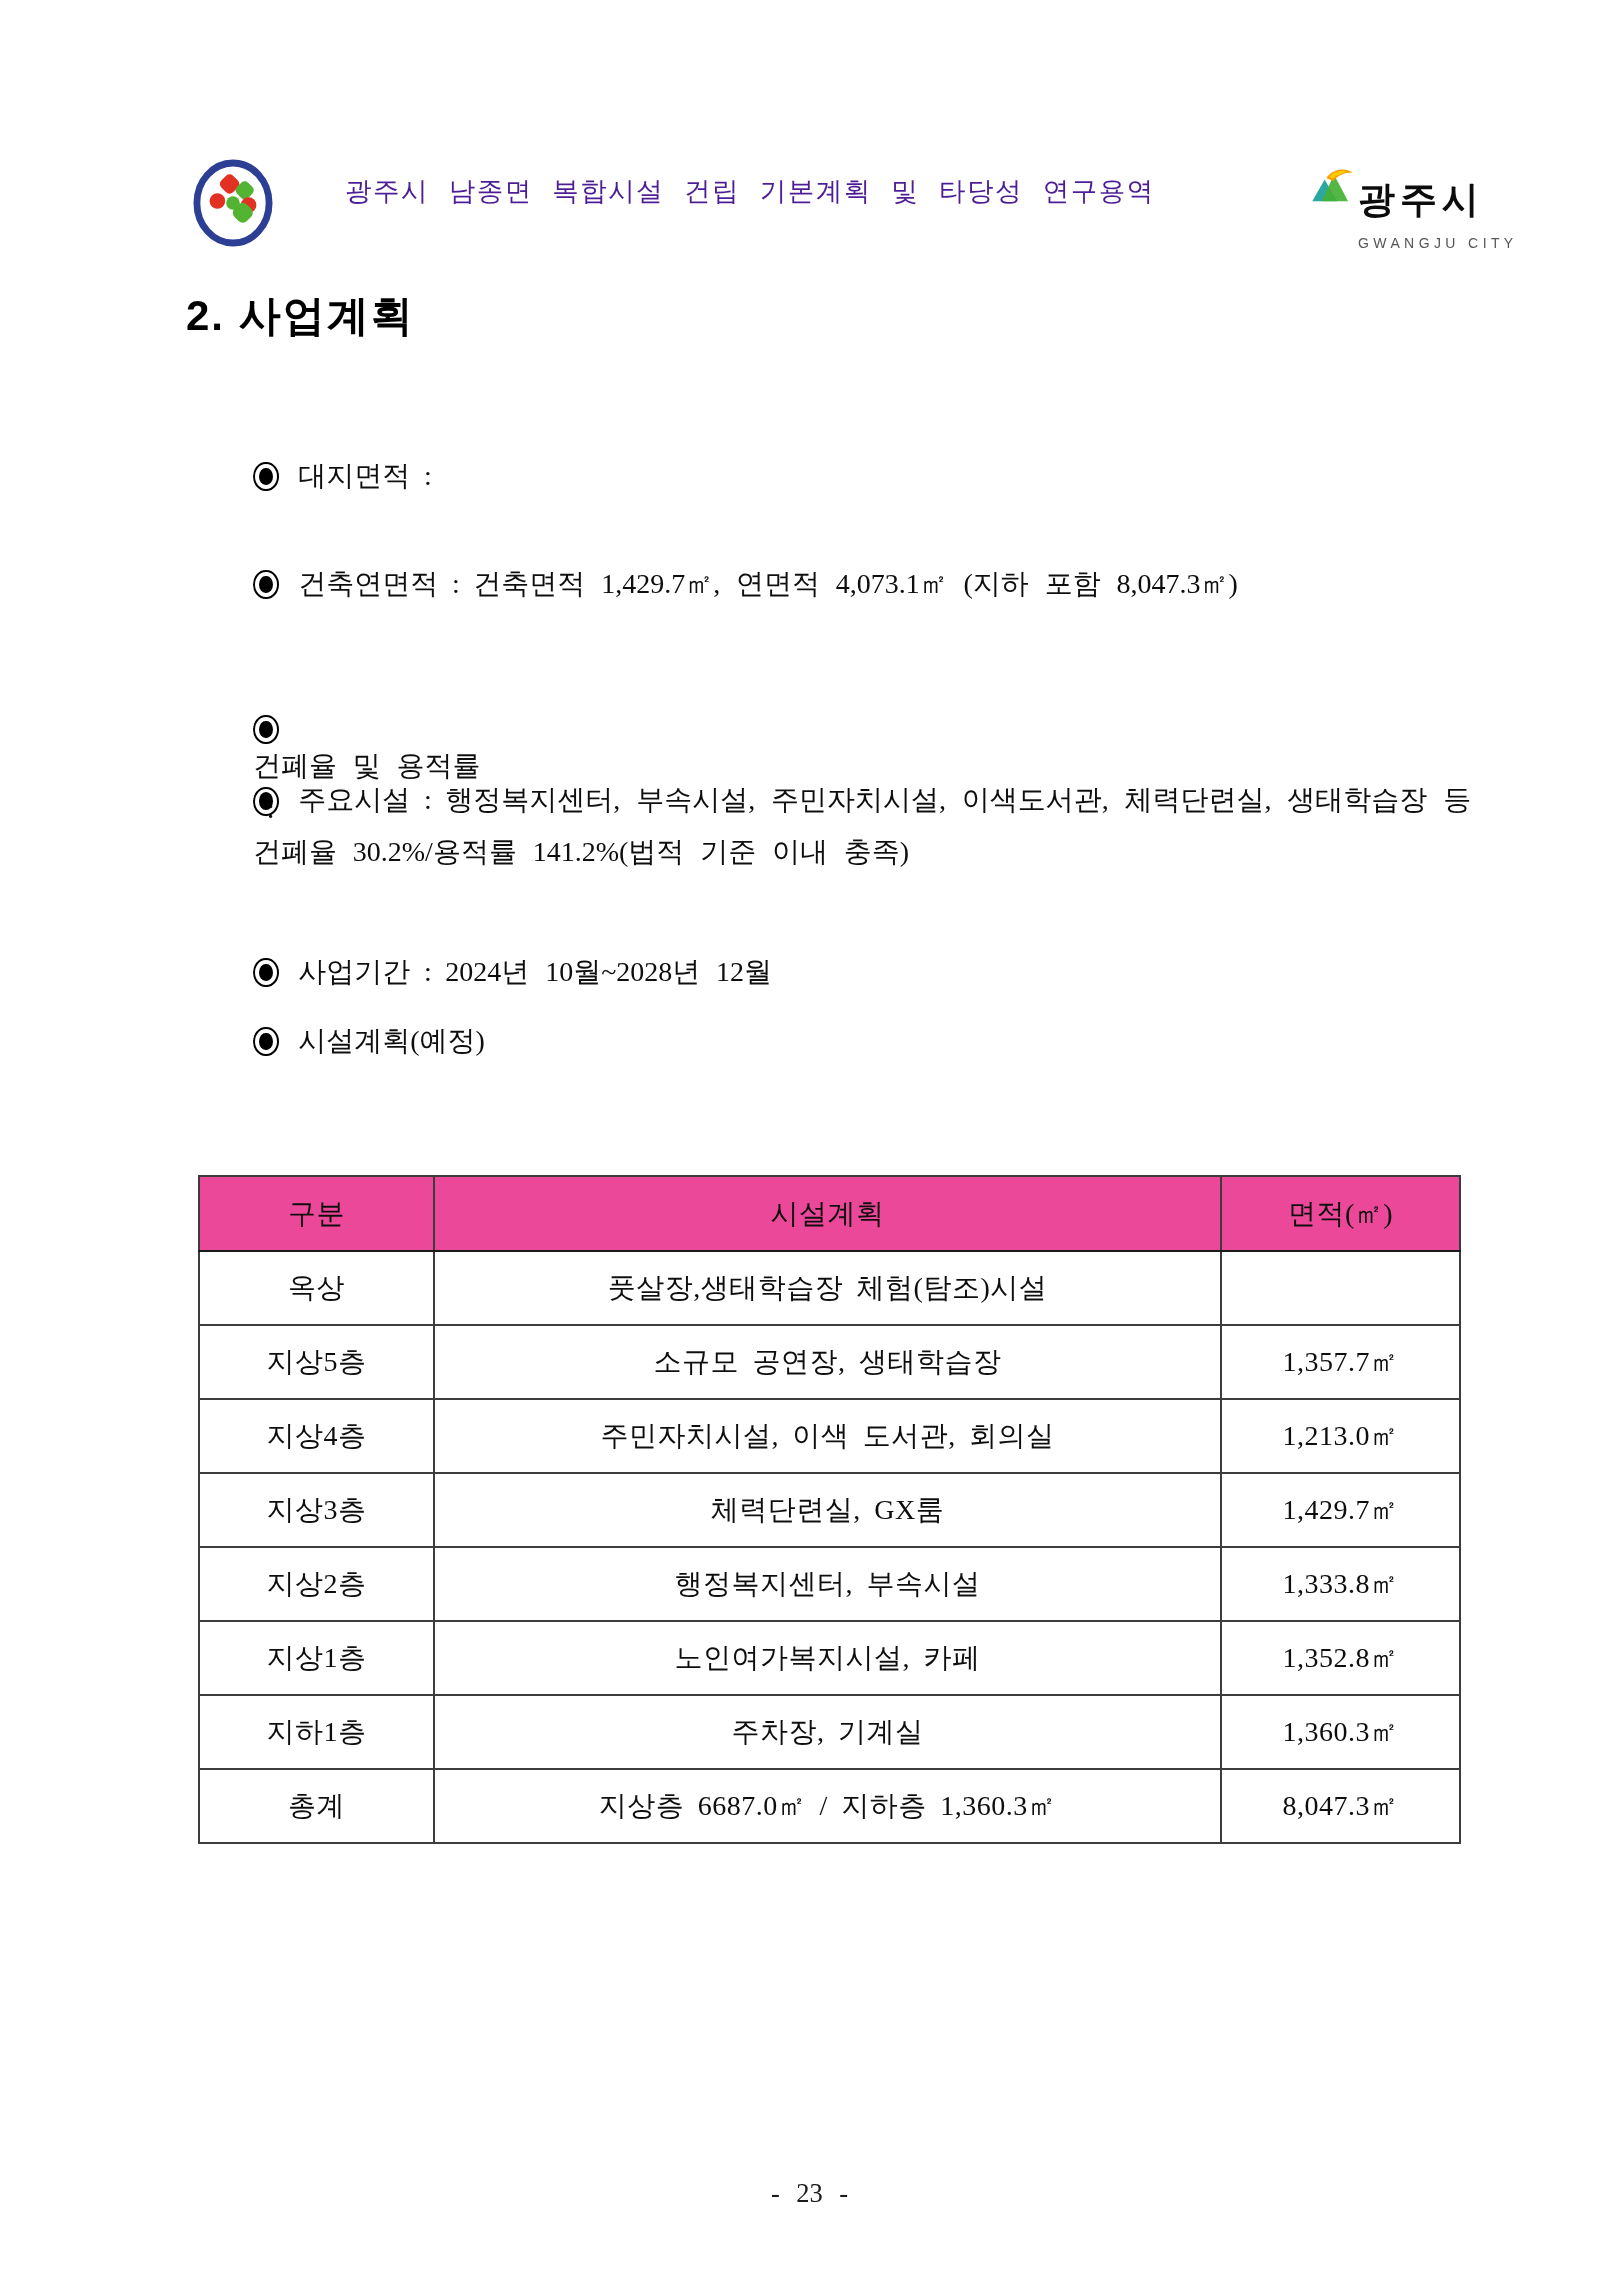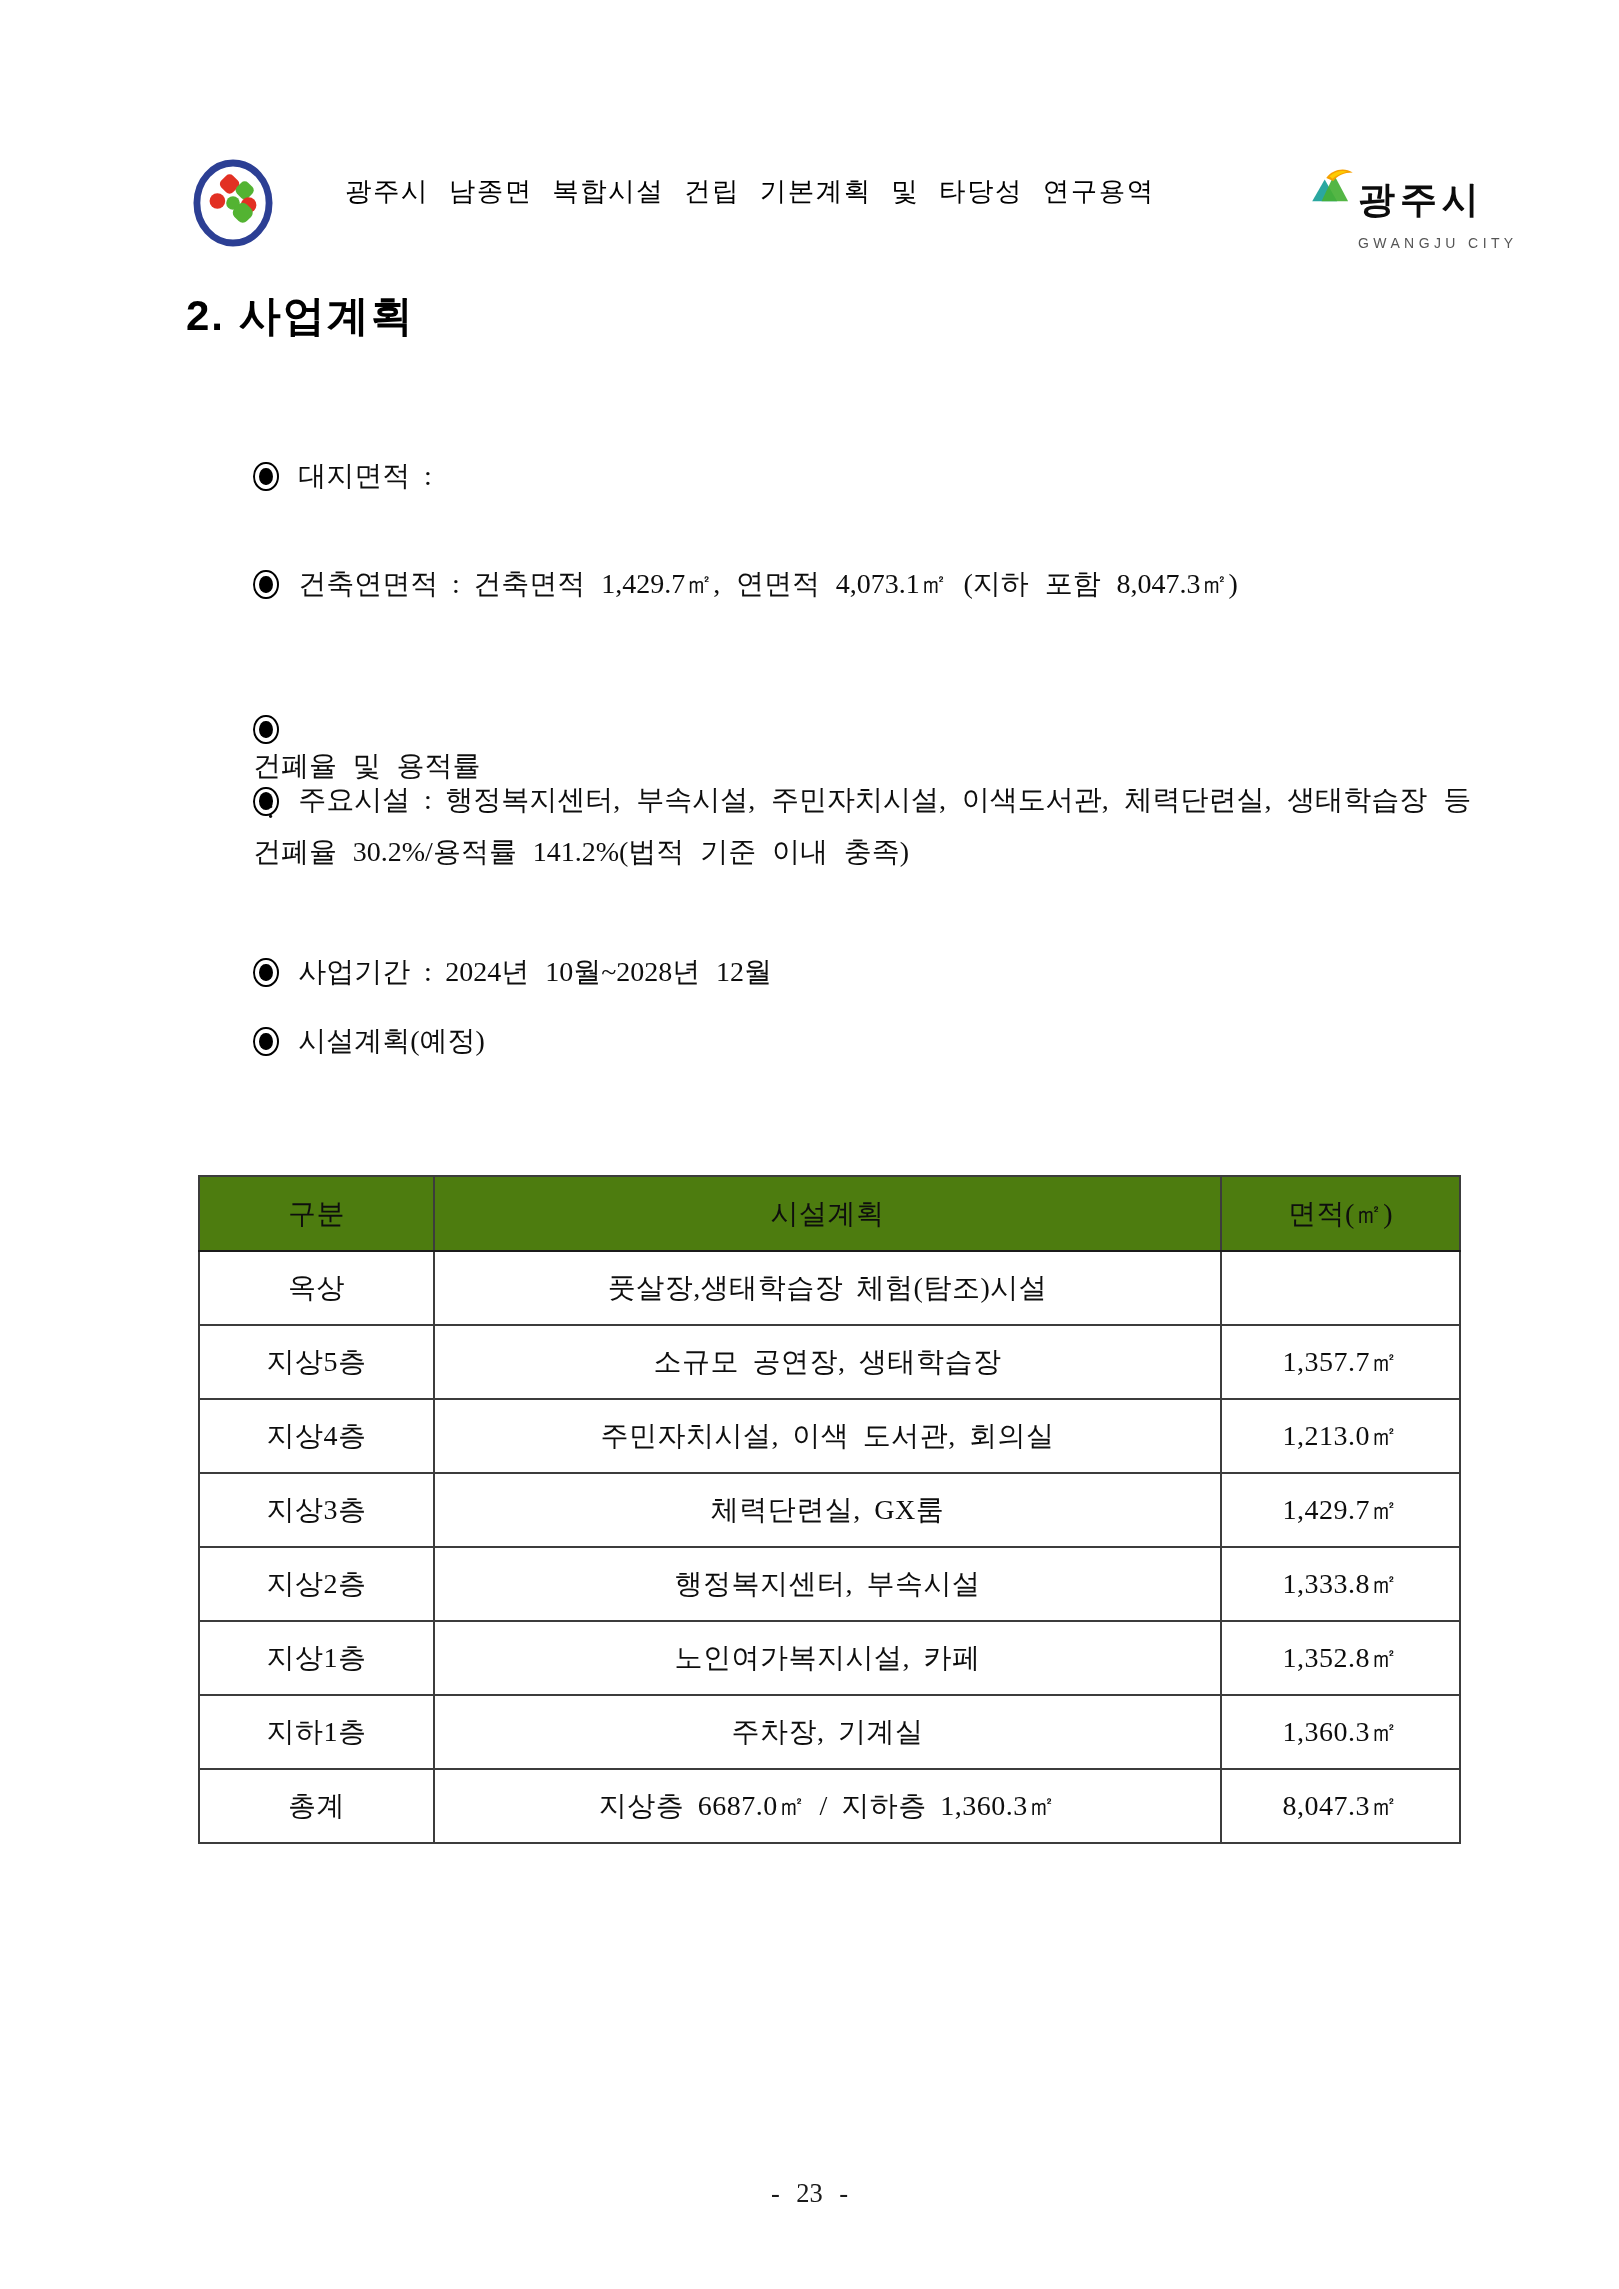--- a/index.html
+++ b/index.html
@@ -8,21 +8,21 @@
     background:#ffffff; overflow:hidden;
     font-family:"Liberation Serif","DejaVu Serif",serif;
     color:#101010;
   }
 
   
   .emblem { position:absolute; left:193px; top:159px; width:80px; height:88px; }
   .header-title {
     position:absolute; left:345px; top:173px;
     font-family:"Liberation Sans","DejaVu Sans",sans-serif;
-    font-size:26.5px; color:#000000; letter-spacing:1.5px; word-spacing:10.8px;
+    font-size:26.5px; color:#4c1d95; letter-spacing:1.5px; word-spacing:10.8px;
     white-space:nowrap;
   }
   .city-logo { position:absolute; left:1309px; top:165px; display:flex; align-items:flex-start; }
   .city-mark { width:47px; height:39px; flex:none; margin-top:2px; }
   .city-text { margin-left:2px; margin-top:15.7px; }
   .city-name {
     font-family:"Liberation Sans","DejaVu Sans",sans-serif;
     font-size:37px; font-weight:800; letter-spacing:4.9px; line-height:1; color:#0c0c0c;
   }
   .city-sub {
@@ -66,21 +66,21 @@
     border-collapse:collapse; table-layout:fixed;
     font-size:28px; color:#0e0e0e;
   }
   .facility-table { border:2.9px solid #000; }
   .facility-table th, .facility-table td {
     border:2px solid #3c3c3c; text-align:center; vertical-align:middle;
     word-spacing:5.9px; letter-spacing:0.5px; padding:0 5.9px;
     overflow:hidden;
   }
   .facility-table thead th {
-    background:#4d7c0f; height:73px; font-weight:400;
+    background:#ec4899; height:73px; font-weight:400;
     border-bottom:2.9px solid #1b1b1b;
   }
   .facility-table tbody td { height:72px; }
 
   
   .page-number {
     position:absolute; left:0; top:2178px; width:100%;
     text-align:center; font-size:26.5px; color:#1a1a1a; word-spacing:9.8px;
   }
 </style>

